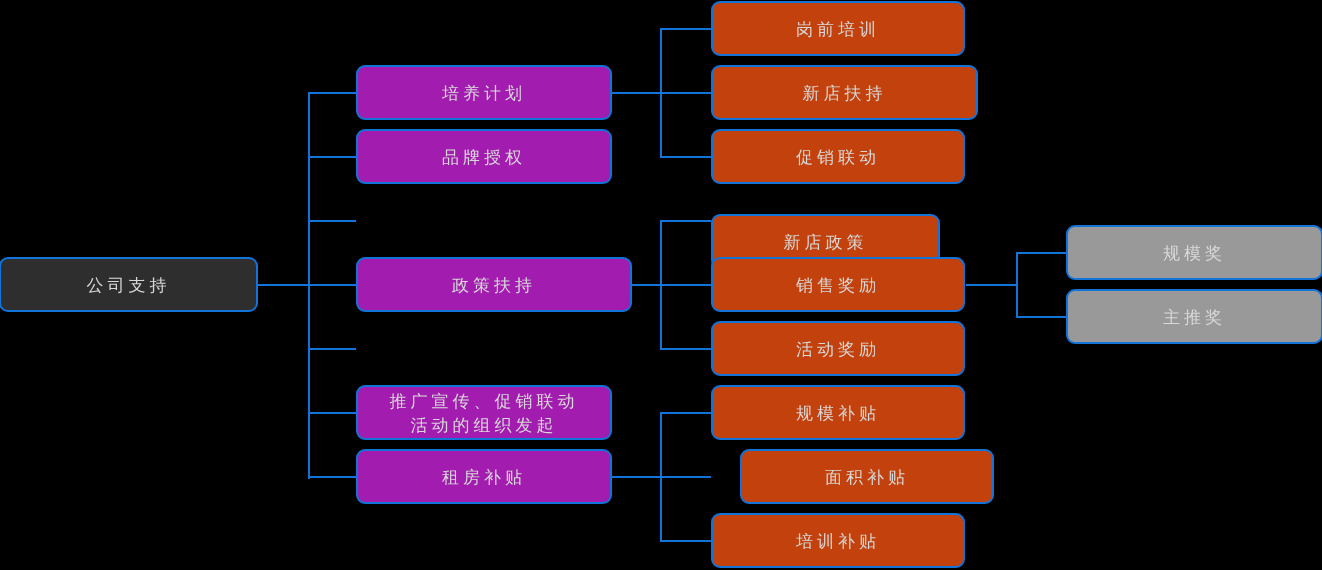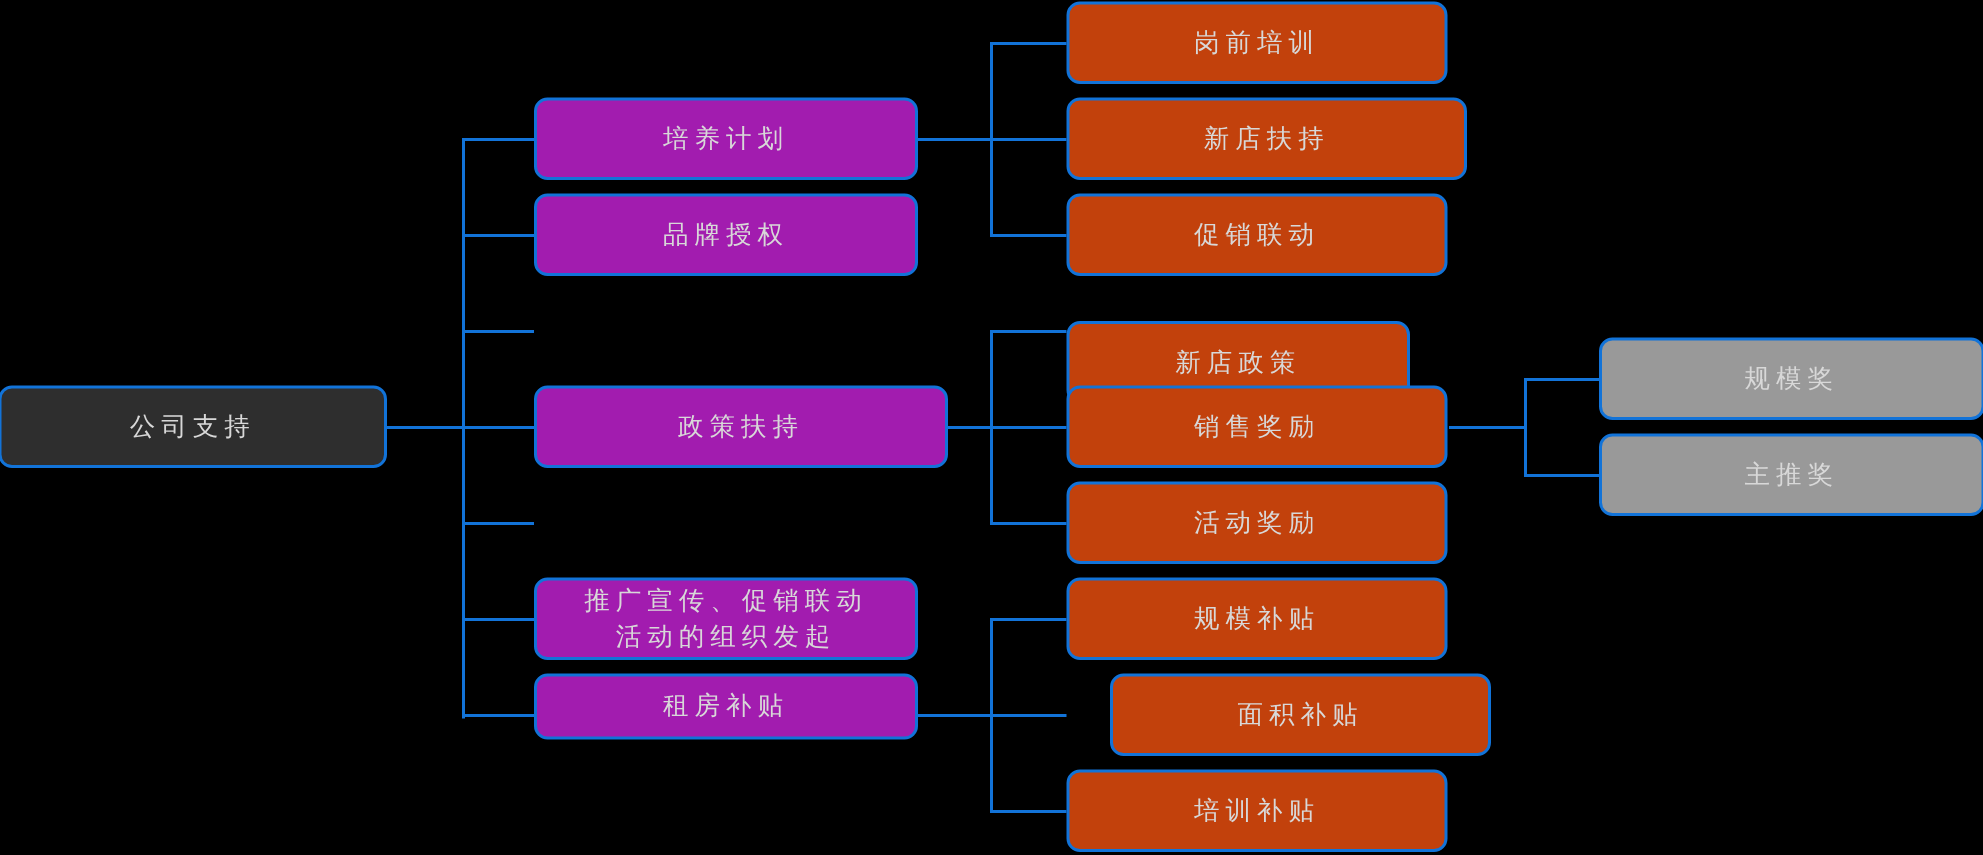--- a/index.html
+++ b/index.html
@@ -76,21 +76,21 @@
   <div class="conn h" style="left:1016px;top:252px;width:51px;"></div>
   <div class="conn h" style="left:1016px;top:316px;width:51px;"></div>
 
   <div class="node lvl0" style="left:-1px;top:257px;width:259px;height:55px;">公司支持</div>
 
   <div class="node lvl1" style="left:356px;top:65px;width:256px;height:55px;">培养计划</div>
   <div class="node lvl1" style="left:356px;top:129px;width:256px;height:55px;">品牌授权</div>
   <div class="node lvl1" style="left:356px;top:257px;width:276px;height:55px;">政策扶持</div>
   <div class="node lvl1" style="left:356px;top:385px;width:256px;height:55px;">推广宣传、促销联动
 活动的组织发起</div>
-  <div class="node lvl1" style="left:356px;top:449px;width:256px;height:44px;">租房补贴</div>
+  <div class="node lvl1" style="left:356px;top:449px;width:256px;height:55px;">租房补贴</div>
 
   <div class="node lvl2" style="left:711px;top:1px;width:254px;height:55px;">岗前培训</div>
   <div class="node lvl2" style="left:711px;top:65px;width:267px;height:55px;">新店扶持</div>
   <div class="node lvl2" style="left:711px;top:129px;width:254px;height:55px;">促销联动</div>
 
   <div class="node lvl2" style="left:711px;top:193px;width:229px;height:55px;margin-top:21px;">新店政策</div>
   <div class="node lvl2" style="left:711px;top:257px;width:254px;height:55px;">销售奖励</div>
   <div class="node lvl2" style="left:711px;top:321px;width:254px;height:55px;">活动奖励</div>
 
   <div class="node lvl2" style="left:711px;top:385px;width:254px;height:55px;">规模补贴</div>

